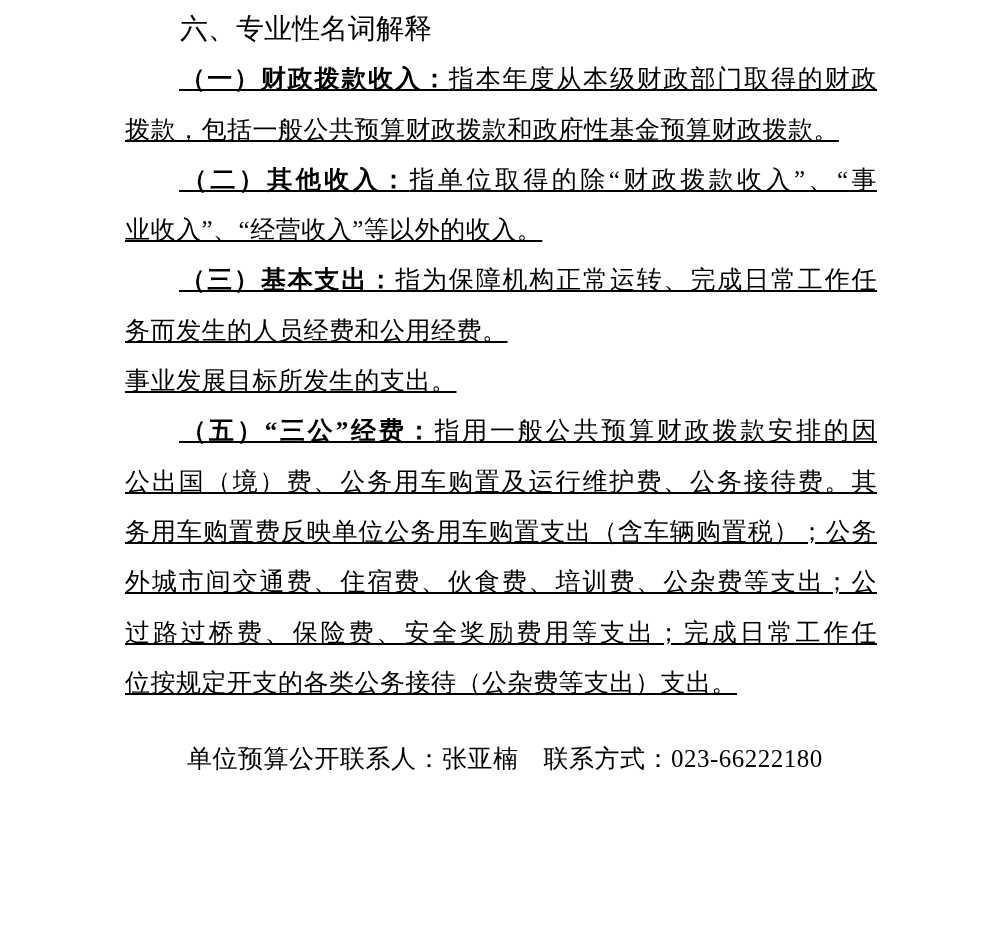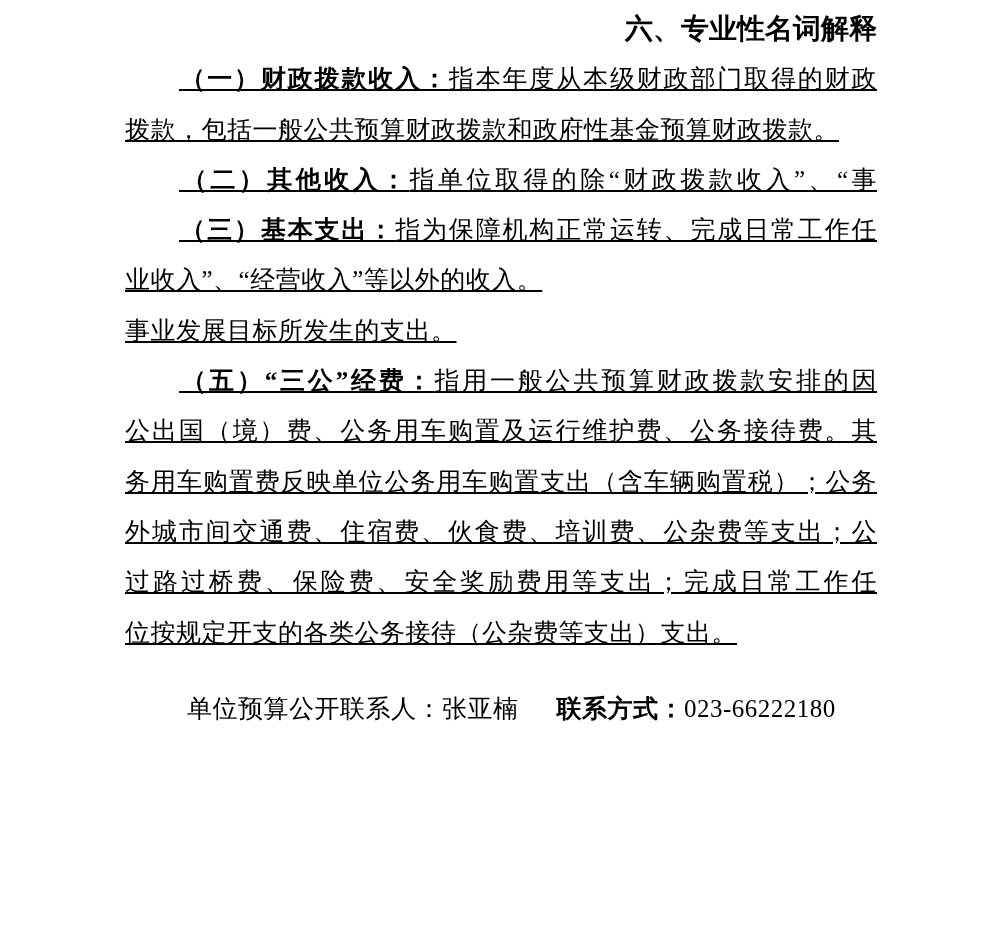--- a/index.html
+++ b/index.html
@@ -11,60 +11,60 @@
     padding: 4px 123px 0 125px;
     background: #ffffff;
     color: #000000;
     font-family: "Liberation Serif", serif;
     overflow: hidden;
   }
   .title {
     margin: 0;
     padding-left: 55px;
     font-family: "Liberation Sans", sans-serif;
-    font-weight: 700;
+    font-weight: 400;
     font-size: 28px;
     line-height: 50.3px;
     height: 50.3px;
     color: #000000;
-    text-align: right;
   }
   .line {
     font-size: 25px;
     line-height: 50.3px;
     height: 50.3px;
     text-align: justify;
     letter-spacing: 0.5px;
     text-decoration: underline;
   }
   .line.fill { text-align-last: justify; }
   .line.last { text-align-last: left; }
   .indent { display: inline-block; width: 54px; }
   .term { font-weight: 700; }
   .footer {
     margin-top: 32px;
     padding-left: 62px;
     font-size: 25px;
     line-height: 38px;
     letter-spacing: 0.5px;
   }
-  .phone-label { margin-left: 38px; font-weight: bold; }
+  .phone-label { margin-left: 25px; }
 </style>
 </head>
 <body>
 
 <div class="page">
   <h1 class="title">六、专业性名词解释</h1>
 
   <div id="paragraphs">
       <div class="line fill"><span class="indent"></span><span class="term">（一）财政拨款收入：</span><span>指本年度从本级财政部门取得的财政</span></div>
       <div class="line last">拨款，包括一般公共预算财政拨款和政府性基金预算财政拨款。</div>
       <div class="line fill"><span class="indent"></span><span class="term">（二）其他收入：</span><span>指单位取得的除“财政拨款收入”、“事</span></div>
+      <div class="line last">业收入”、“经营收入”等以外的收入。</div>
       <div class="line fill"><span class="indent"></span><span class="term">（三）基本支出：</span><span>指为保障机构正常运转、完成日常工作任</span></div>
-      <div class="line last">业收入”、“经营收入”等以外的收入。</div>
+      <div class="line last">务而发生的人员经费和公用经费。</div>
       <div class="line last">事业发展目标所发生的支出。</div>
       <div class="line fill"><span class="indent"></span><span class="term">（五）“三公”经费：</span><span>指用一般公共预算财政拨款安排的因</span></div>
       <div class="line fill">公出国（境）费、公务用车购置及运行维护费、公务接待费。其</div>
       <div class="line fill">务用车购置费反映单位公务用车购置支出（含车辆购置税）；公务</div>
       <div class="line fill">外城市间交通费、住宿费、伙食费、培训费、公杂费等支出；公</div>
       <div class="line fill">过路过桥费、保险费、安全奖励费用等支出；完成日常工作任</div>
       <div class="line last">位按规定开支的各类公务接待（公杂费等支出）支出。</div>
     </div>
 
   <div class="footer">

